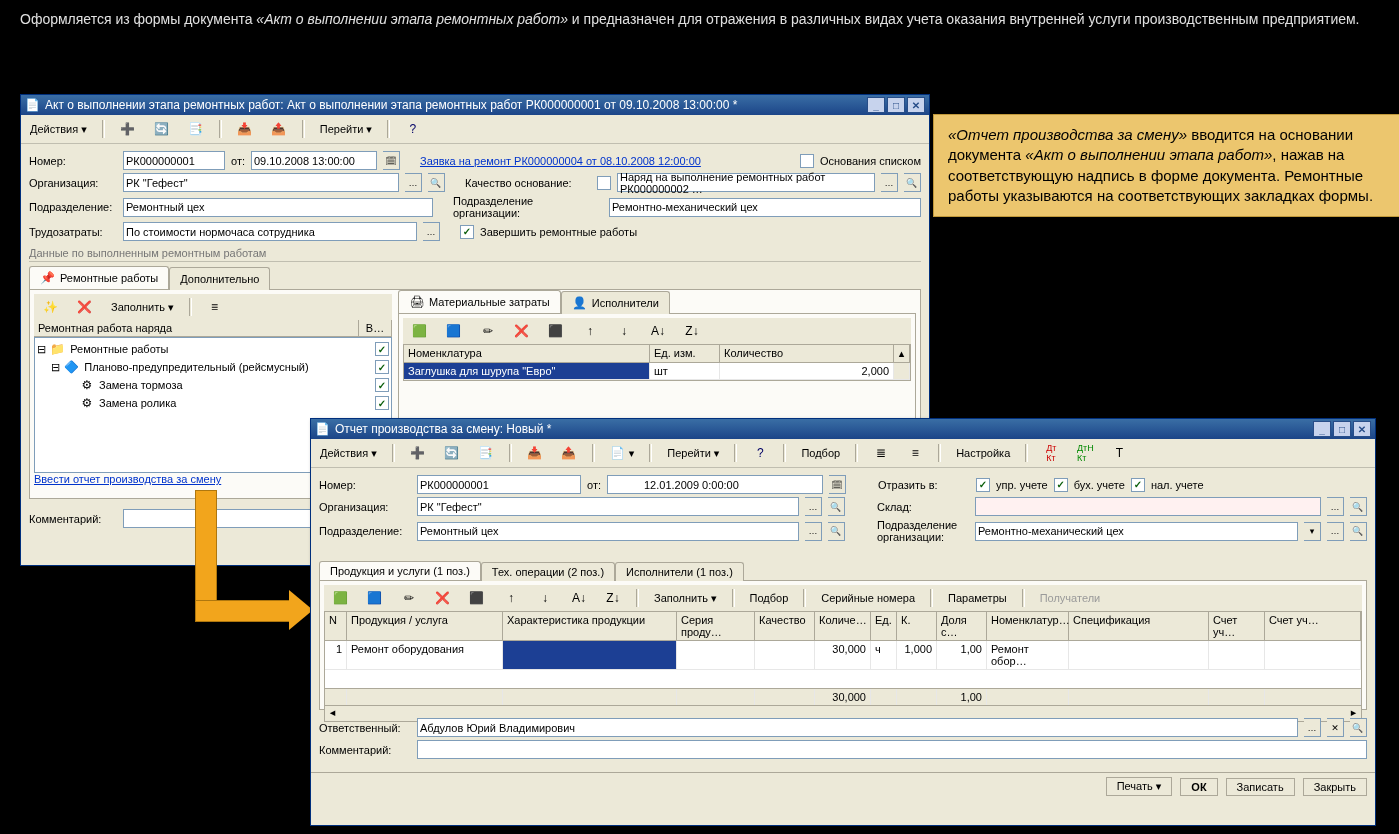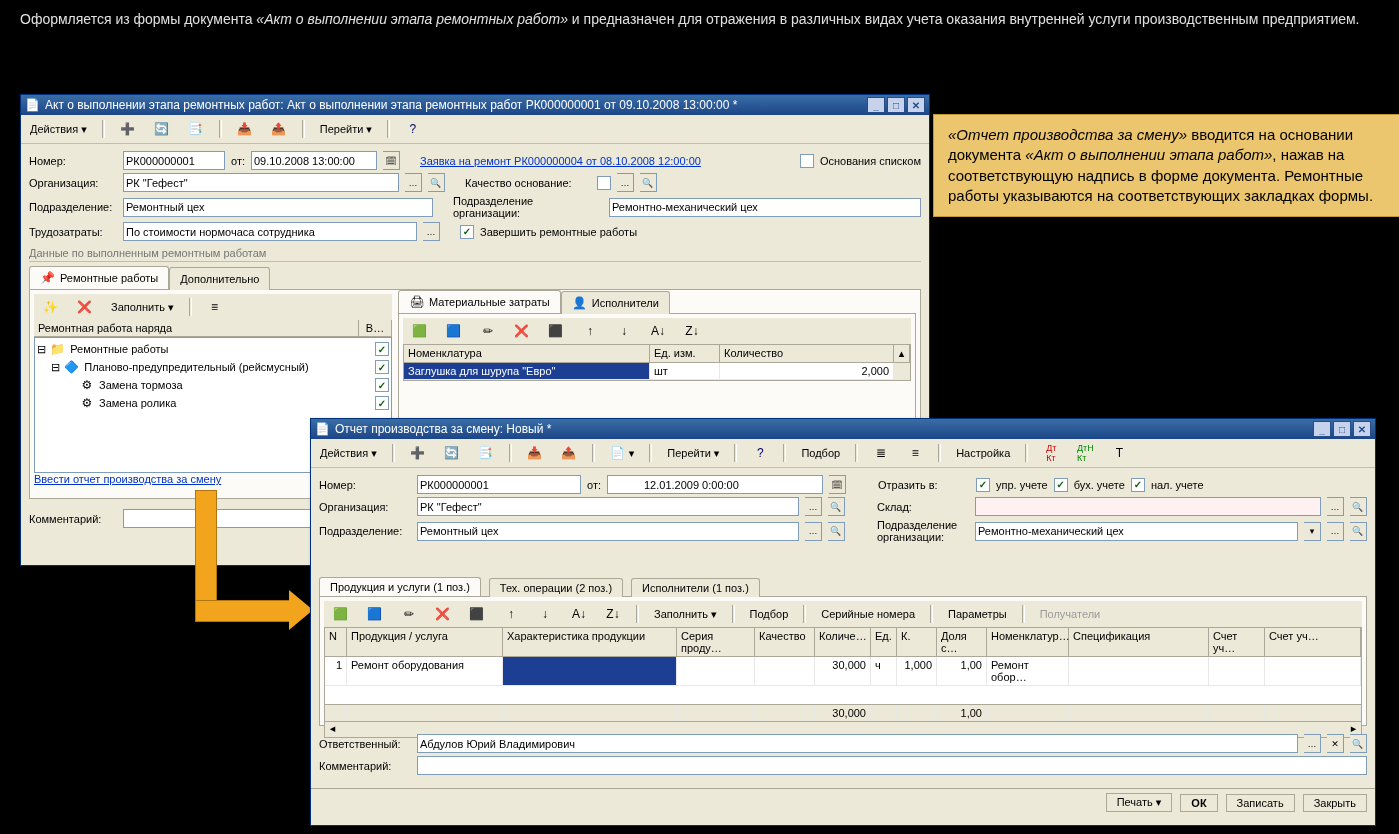--- a/index.html
+++ b/index.html
@@ -175,20 +175,23 @@
     <div class="row">
       <span class="lbl" style="width:88px;">Организация:</span>
       <div class="input" style="width:270px;">
           <span>РК "Гефест"</span>
         </div>
       <div class="ibtn">…</div>
       <div class="ibtn">🔍</div>
       <span style="width:8px;"></span>
       <span class="lbl" style="width:126px;">Качество основание:</span>
       <span class="checkbox"></span>
+      <div class="input" style="flex:1;">
+          <span>Наряд на выполнение ремонтных работ РК000000002 …</span>
+        </div>
       <div class="ibtn">…</div>
       <div class="ibtn">🔍</div>
     </div>
     <div class="row">
       <span class="lbl" style="width:88px;">Подразделение:</span>
       <div class="input" style="width:304px;">
           <span>Ремонтный цех</span>
         </div>
       <span style="width:8px;"></span>
       <span class="lbl" style="width:150px;">Подразделение организации:</span>
@@ -442,21 +445,21 @@
       <span style="width:20px;"></span>
       <span class="lbl" style="width:92px;">Подразделение организации:</span>
       <div class="input" style="flex:1;">
           <span>Ремонтно-механический цех</span>
         </div>
       <div class="ibtn">▾</div>
       <div class="ibtn">…</div>
       <div class="ibtn">🔍</div>
     </div>
 
-    <div class="tabs" style="margin-top:34px;gap:8px;">
+    <div class="tabs" style="margin-top:18px;">
       <div class="tab active">
           <span>Продукция и услуги (1 поз.)</span>
         </div>
       <div class="tab">
           <span>Тех. операции (2 поз.)</span>
         </div>
       <div class="tab">
           <span>Исполнители (1 поз.)</span>
         </div>
     </div>

